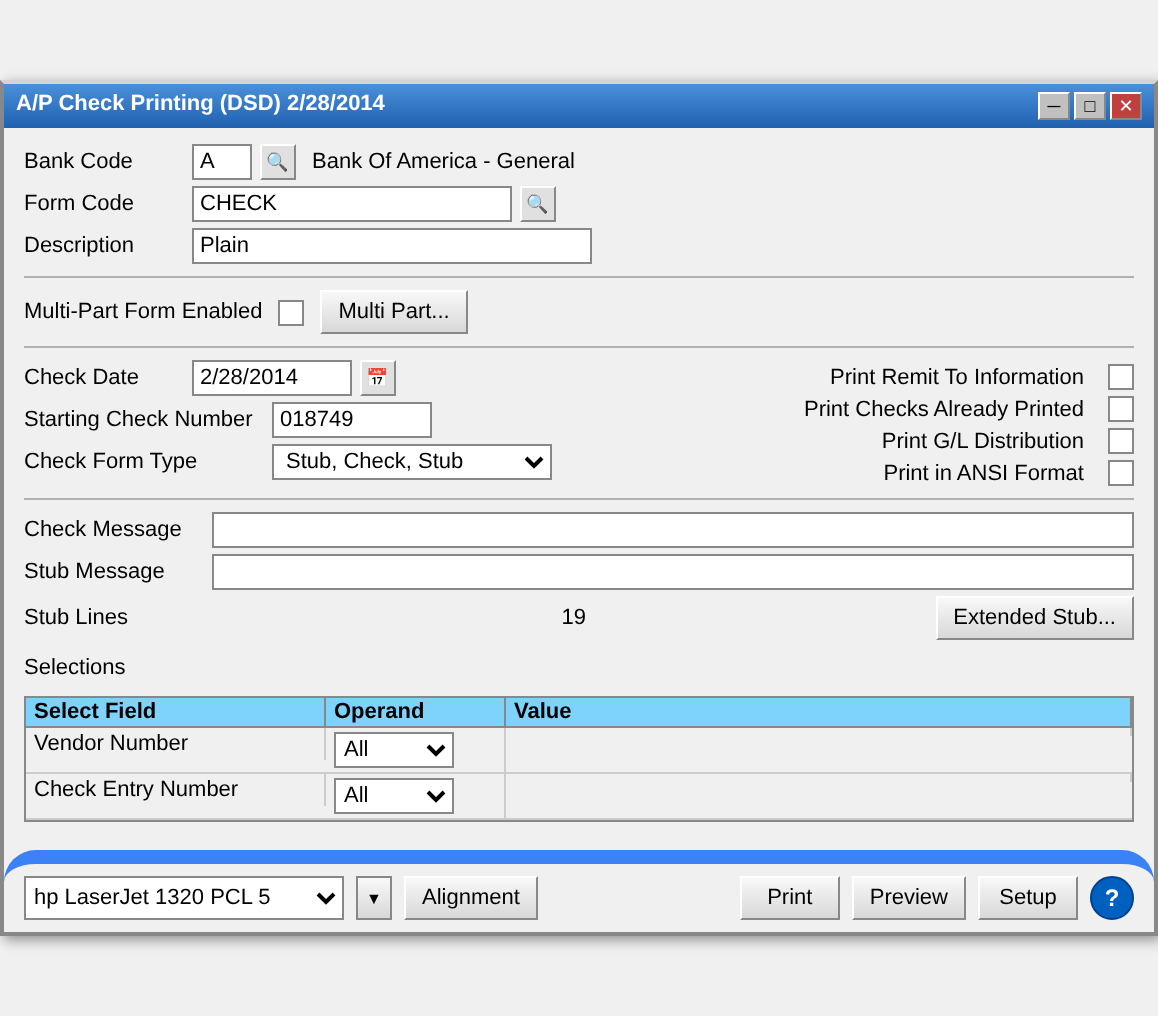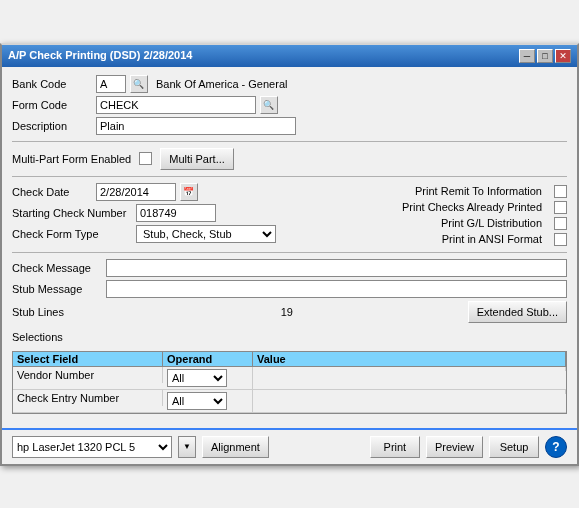--- a/index.html
+++ b/index.html
@@ -228,22 +228,23 @@
       background: white;
       font-size: 11px;
       font-family: inherit;
       width: 60px;
     }
     .bottom-bar {
       display: flex;
       align-items: center;
       padding: 6px 10px;
       gap: 6px;
-      border-top: 2px solid #3b82f6;
+      border-top: 7px solid #3b82f6;
       margin-top: 6px;
+      border-radius: 16px;
     }
     .printer-select {
       height: 22px;
       border: 1px solid #888;
       background: white;
       font-size: 11px;
       font-family: inherit;
       flex: 0 0 160px;
     }
     .printer-arrow {

